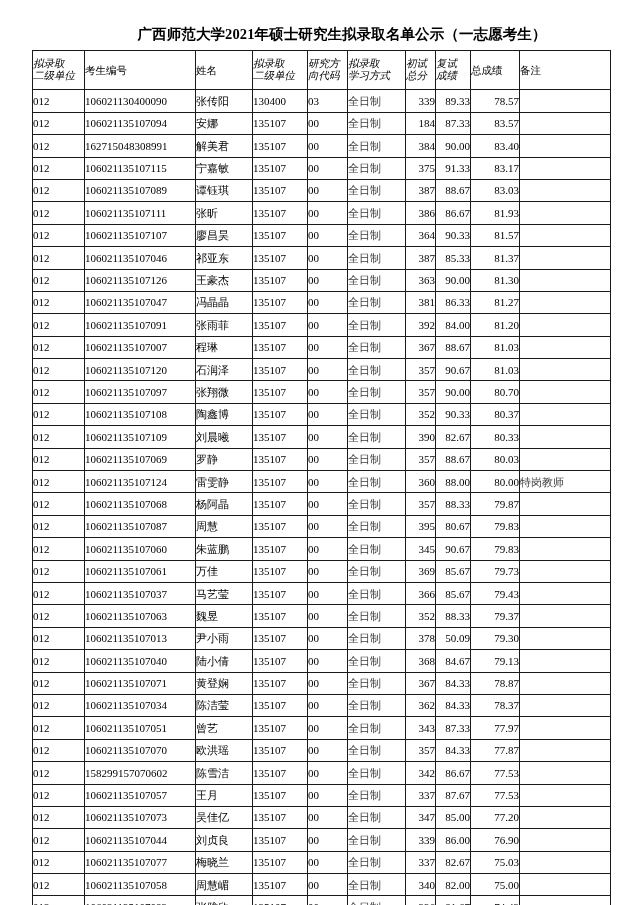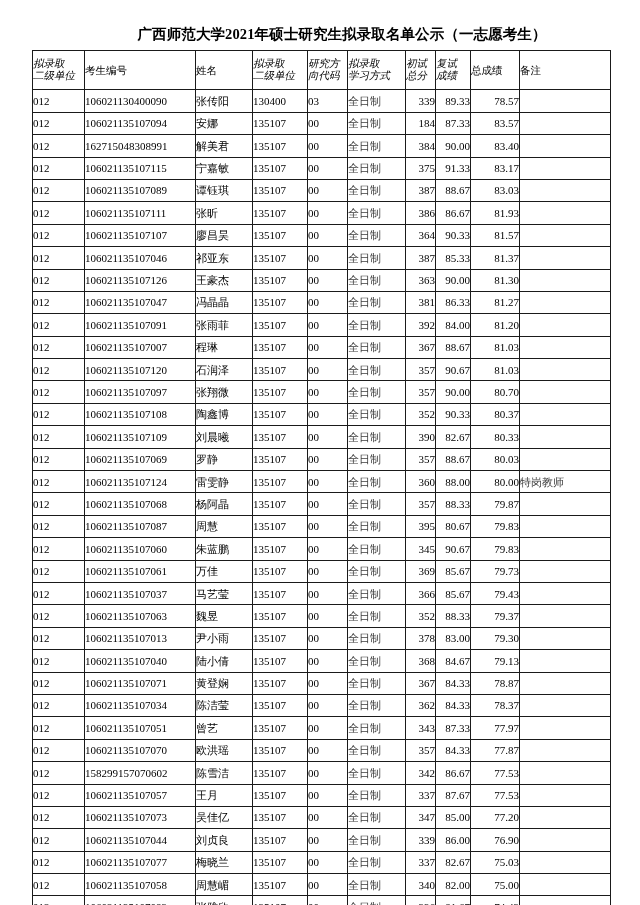--- a/index.html
+++ b/index.html
@@ -435,21 +435,21 @@
             <td class="dim"></td>
           </tr>
           <tr>
             <td>012</td>
             <td>106021135107013</td>
             <td>尹小雨</td>
             <td>135107</td>
             <td>00</td>
             <td class="dim">全日制</td>
             <td class="num-r">378</td>
-            <td class="num-r">83.00</td>
+            <td class="num-r">50.09</td>
             <td class="num-r">79.30</td>
             <td class="dim"></td>
           </tr>
           <tr>
             <td>012</td>
             <td>106021135107040</td>
             <td>陆小倩</td>
             <td>135107</td>
             <td>00</td>
             <td class="dim">全日制</td>

